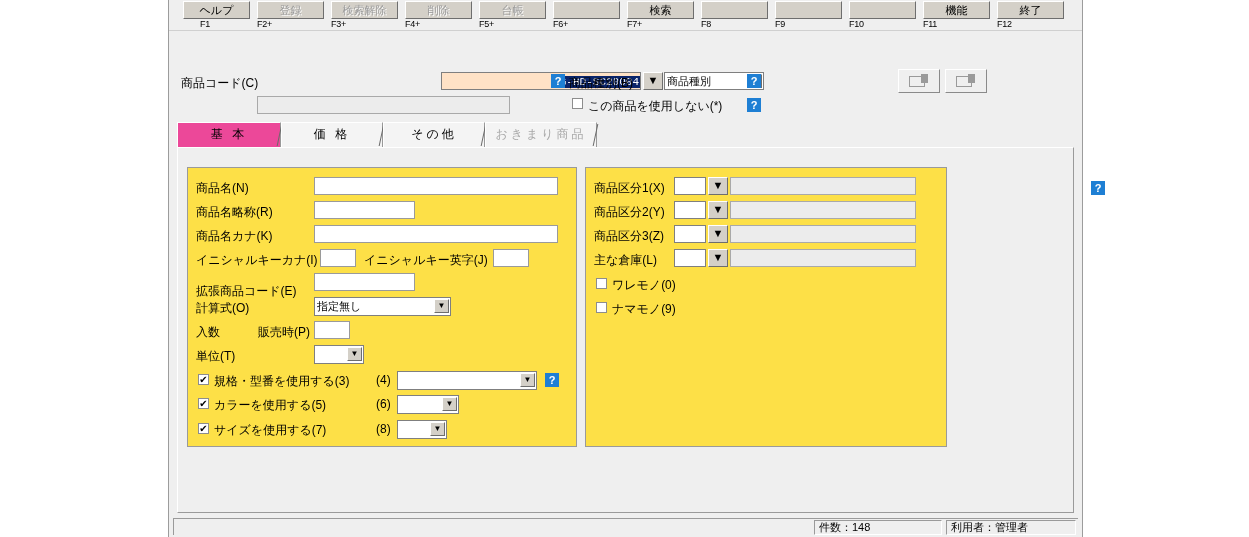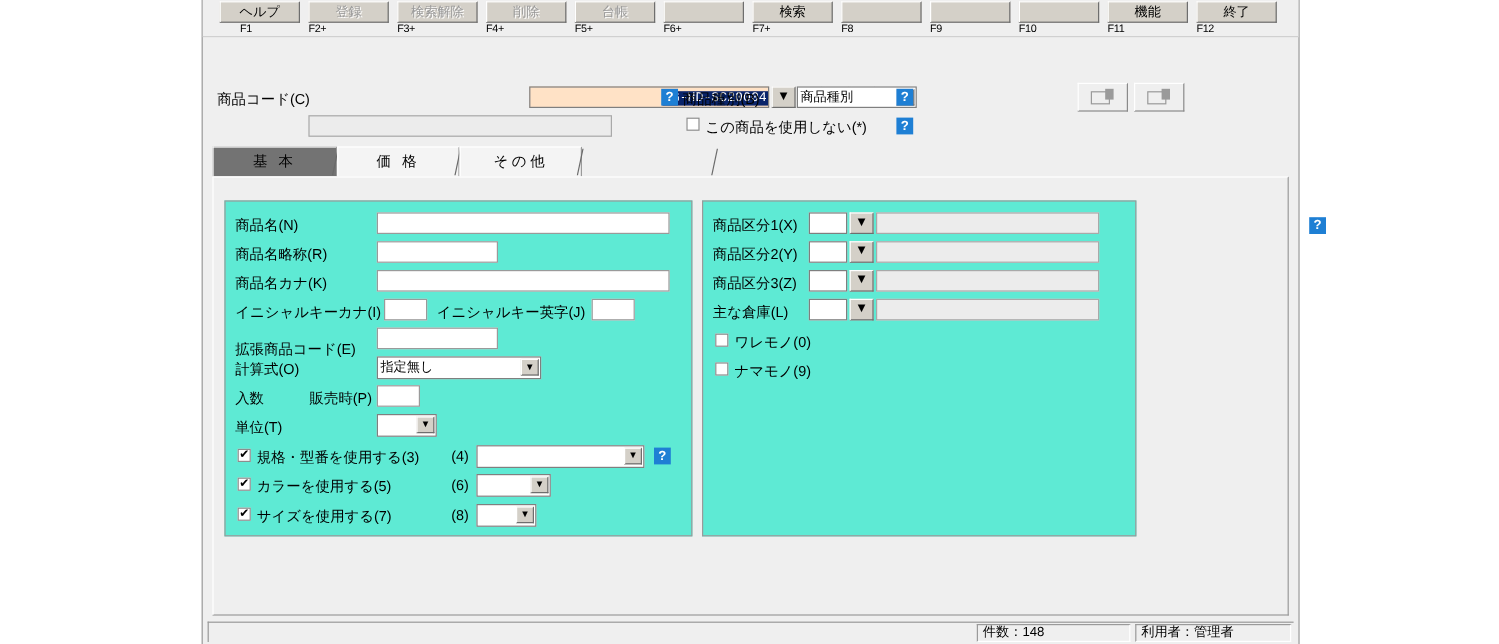--- a/index.html
+++ b/index.html
@@ -62,29 +62,29 @@
         text-align:center;line-height:12px;font-size:8px;}
   .chk{position:absolute;width:11px;height:11px;background:#ffffff;border:1px solid #8d8d8d;
        box-sizing:border-box;font-size:10px;line-height:9px;text-align:center;color:#000;}
 
   
   .tabs{position:absolute;left:8px;top:122px;width:897px;height:26px;}
   .tab{position:absolute;top:0;height:25px;box-sizing:border-box;
        border-top:1px solid #ffffff;border-left:1px solid #ffffff;border-right:1px solid #9a9a9a;
        text-align:center;font-size:12px;line-height:23px;letter-spacing:3px;
        background:#f4f4f4;color:#000;}
-  .tab.act{background:#737373;}
+  .tab.act{background:#ec4899;}
   .tab.dis{color:#a8a8a8;}
   .tabsep{position:absolute;top:2px;width:1px;height:22px;background:#6a6a6a;transform:skewX(-12deg);}
 
   
   .content{position:absolute;left:8px;top:147px;width:897px;height:366px;background:#efefef;
            border-top:1px solid #ffffff;border-left:1px solid #ffffff;
            border-right:1px solid #9a9a9a;border-bottom:1px solid #9a9a9a;box-sizing:border-box;}
-  .group{position:absolute;background:#5eead4;border:1px solid #9a9a9a;box-sizing:border-box;}
+  .group{position:absolute;background:#fde047;border:1px solid #9a9a9a;box-sizing:border-box;}
 
   
   .status{position:absolute;left:4px;top:518px;width:905px;height:17px;background:#efefef;
           border-top:1px solid #9a9a9a;border-left:1px solid #9a9a9a;box-sizing:border-box;}
   .scell{position:absolute;top:1px;height:15px;background:#efefef;
          border-top:1px solid #9a9a9a;border-left:1px solid #9a9a9a;
          border-right:1px solid #ffffff;border-bottom:1px solid #ffffff;box-sizing:border-box;
          font-size:11px;line-height:13px;padding-left:4px;}
 </style>
 </head>
@@ -176,20 +176,21 @@
     <span class="g2"></span>
   </div>
 
   <div class="tabs" id="tabbar">
       <div class="tab act" style="left: 0px; width: 104px;"><span>基 本</span></div>
       <div class="tabsep" style="left: 102px;"></div>
       <div class="tab" style="left: 104px; width: 102px;"><span>価 格</span></div>
       <div class="tabsep" style="left: 204px;"></div>
       <div class="tab" style="left: 206px; width: 102px;"><span>その他</span></div>
       <div class="tabsep" style="left: 306px;"></div>
+      <div class="tab dis" style="left: 308px; width: 112px;"><span>おきまり商品</span></div>
       <div class="tabsep" style="left: 418px;"></div>
     </div>
 
   <div class="content">
 
     <div class="group" style="left:9px;top:19px;width:390px;height:280px;">
 
       <div class="lbl" style="left:8px;top:12px;">商品名(N)</div>
       <input class="txt" style="position: absolute; left: 126px; top: 9px; width: 244px; height: 18px; border: 1px solid rgb(154, 154, 154); background: rgb(255, 255, 255); box-sizing: border-box; font-size: 11px;">
 

